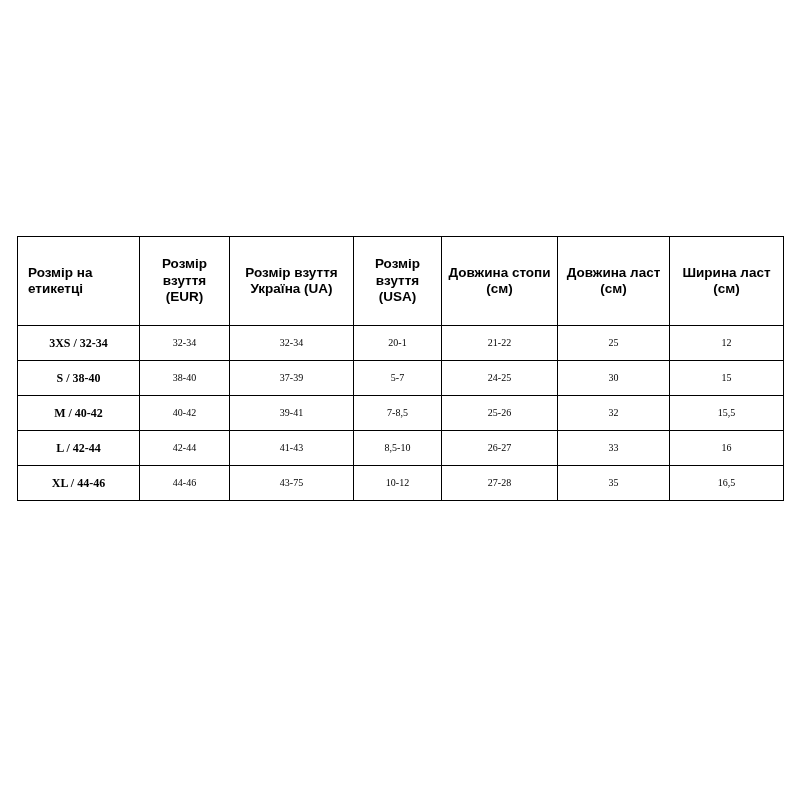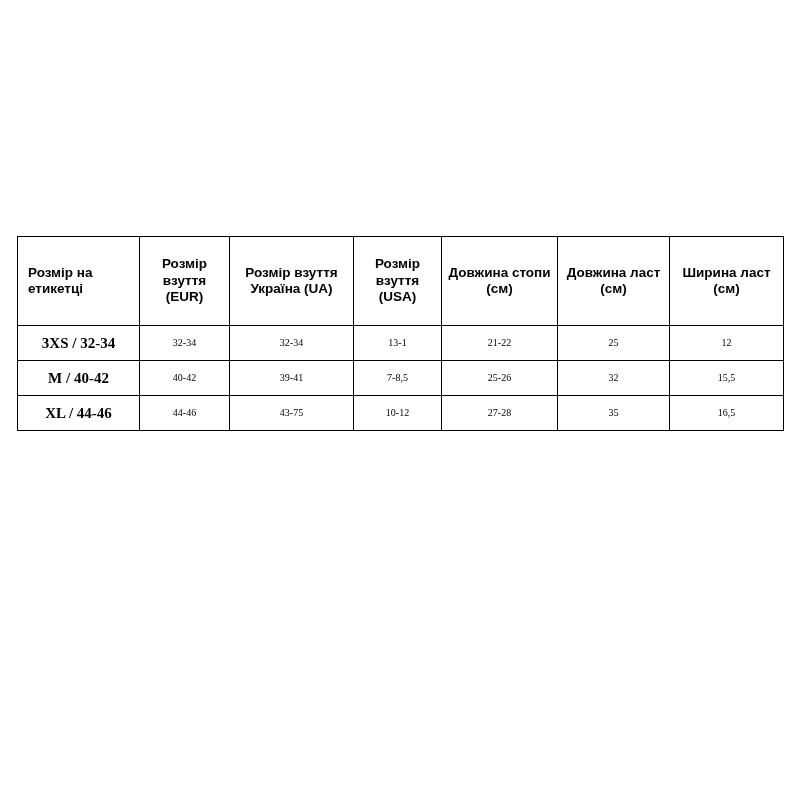--- a/index.html
+++ b/index.html
@@ -52,21 +52,21 @@
     padding-left: 10px;
   }
   table.size-table tbody td {
     height: 34px;
     font-family: "Liberation Serif", serif;
     font-size: 10px;
   }
   table.size-table tbody td.label-col {
     font-family: "Liberation Serif", serif;
     font-weight: bold;
-    font-size: 15px;
+    font-size: 12px;
     text-align: center;
   }
   
   col.c0 { width: 122px; }
   col.c1 { width: 90px; }
   col.c2 { width: 124px; }
   col.c3 { width: 88px; }
   col.c4 { width: 116px; }
   col.c5 { width: 112px; }
   col.c6 { width: 114px; }
@@ -95,33 +95,51 @@
           <th>Довжина стопи (см)</th>
           <th>Довжина ласт (см)</th>
           <th>Ширина ласт (см)</th>
         </tr>
       </thead>
       <tbody>
         <tr>
           <td class="label-col">3XS / 32-34</td>
           <td>32-34</td>
           <td>32-34</td>
-          <td>13-1</td>
+          <td>20-1</td>
           <td>21-22</td>
           <td>25</td>
           <td>12</td>
+        </tr>
+        <tr>
+          <td class="label-col">S / 38-40</td>
+          <td>38-40</td>
+          <td>37-39</td>
+          <td>5-7</td>
+          <td>24-25</td>
+          <td>30</td>
+          <td>15</td>
         </tr>
         <tr>
           <td class="label-col">M / 40-42</td>
           <td>40-42</td>
           <td>39-41</td>
           <td>7-8,5</td>
           <td>25-26</td>
           <td>32</td>
           <td>15,5</td>
+        </tr>
+        <tr>
+          <td class="label-col">L / 42-44</td>
+          <td>42-44</td>
+          <td>41-43</td>
+          <td>8,5-10</td>
+          <td>26-27</td>
+          <td>33</td>
+          <td>16</td>
         </tr>
         <tr>
           <td class="label-col">XL / 44-46</td>
           <td>44-46</td>
           <td>43-75</td>
           <td>10-12</td>
           <td>27-28</td>
           <td>35</td>
           <td>16,5</td>
         </tr>

